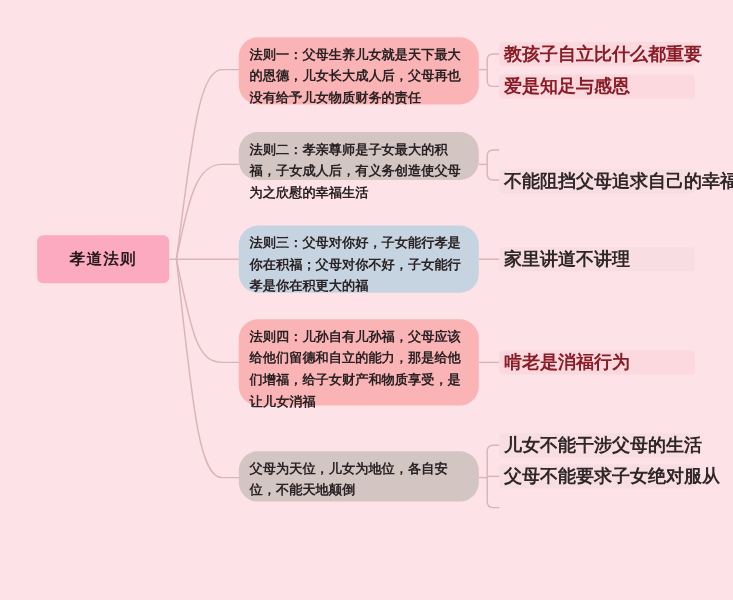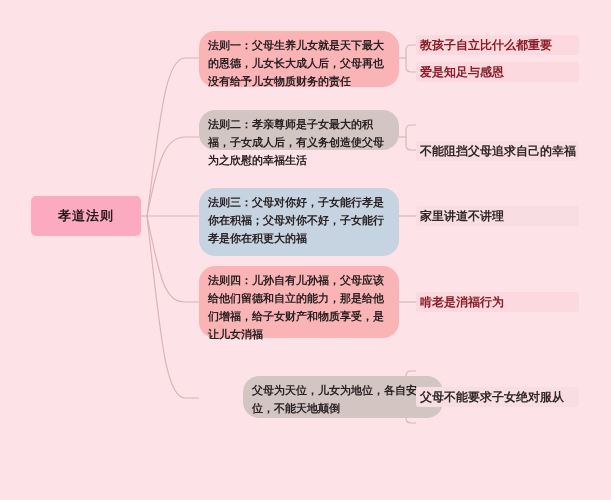--- a/index.html
+++ b/index.html
@@ -21,21 +21,21 @@
     position:absolute; left:199px; width:200px;
     border-radius:16px; padding:6px 9px; box-sizing:border-box;
     font-size:11px; font-weight:bold; color:#2a2224; line-height:18px;
   }
   .b-pink { background:#fbb4b6; }
   .b-grey { background:#d3c6c2; }
   .b-blue { background:#c6d3e0; }
   .leaf {
     position:absolute; left:416px; width:163px; height:20px;
     border-radius:3px; padding:0 4px; box-sizing:border-box;
-    font-size:12px; font-weight:bold; line-height:20px; white-space:nowrap;
+    font-size:15px; font-weight:bold; line-height:20px; white-space:nowrap;
   }
   .leaf.red { color:#8a1c27; background:#fcd9de; }
   .leaf.dark { color:#2e2628; background:#f8dde2; }
 </style>
 </head>
 <body>
 
 <div class="canvas">
   <svg class="lines" viewBox="0 0 611 500">
     <g fill="none" stroke="#d9b4b8" stroke-width="1.2">
@@ -66,21 +66,22 @@
 
   <div class="root">孝道法则</div>
 
   <div class="branch b-pink" style="top:31px; height:56px;">法则一：父母生养儿女就是天下最大的恩德，儿女长大成人后，父母再也没有给予儿女物质财务的责任</div>
   <div class="leaf red" style="top:35px;">教孩子自立比什么都重要</div>
   <div class="leaf red" style="top:62px;">爱是知足与感恩</div>
 
   <div class="branch b-grey" style="top:110px; height:40px;">法则二：孝亲尊师是子女最大的积福，子女成人后，有义务创造使父母为之欣慰的幸福生活</div>
   <div class="leaf dark" style="top:141px;text-align:center;">不能阻挡父母追求自己的幸福</div>
 
-  <div class="branch b-blue" style="top:188px; height:68px;">法则三：父母对你好，子女能行孝是你在积福；父母对你不好，子女能行孝是你在积更大的福</div>
+  <div class="branch b-blue" style="top:188px; height:56px;">法则三：父母对你好，子女能行孝是你在积福；父母对你不好，子女能行孝是你在积更大的福</div>
   <div class="leaf dark" style="top:206px;">家里讲道不讲理</div>
 
   <div class="branch b-pink" style="top:266px; height:72px;">法则四：儿孙自有儿孙福，父母应该给他们留德和自立的能力，那是给他们增福，给子女财产和物质享受，是让儿女消福</div>
   <div class="leaf red" style="top:292px;">啃老是消福行为</div>
 
-  <div class="branch b-grey" style="top:376px; height:42px;margin-left:44px;">父母为天位，儿女为地位，各自安位，不能天地颠倒</div>
+  <div class="branch b-grey" style="top:376px; height:42px;">父母为天位，儿女为地位，各自安位，不能天地颠倒</div>
+  <div class="leaf dark" style="top:361px;">儿女不能干涉父母的生活</div>
   <div class="leaf dark" style="top:387px;">父母不能要求子女绝对服从</div>
 </div>
 
 </body></html>

